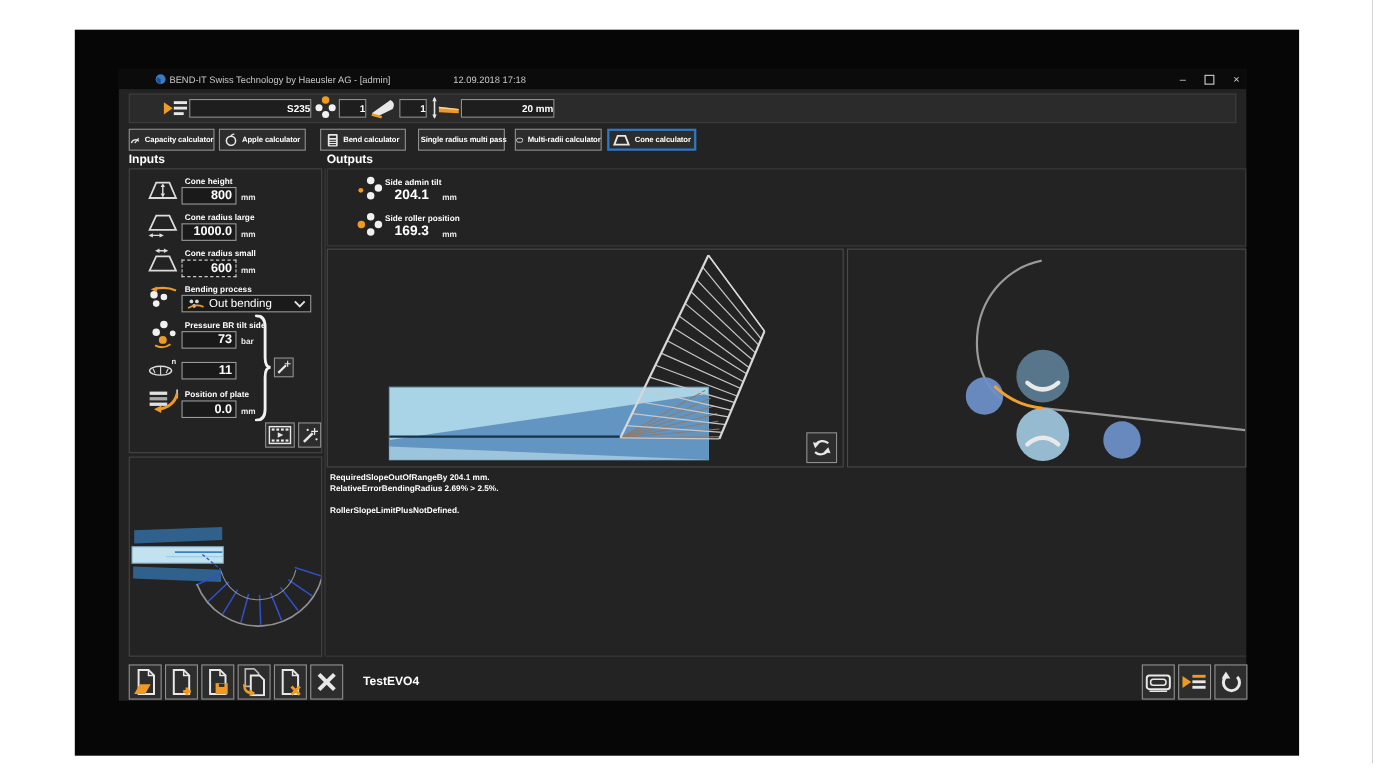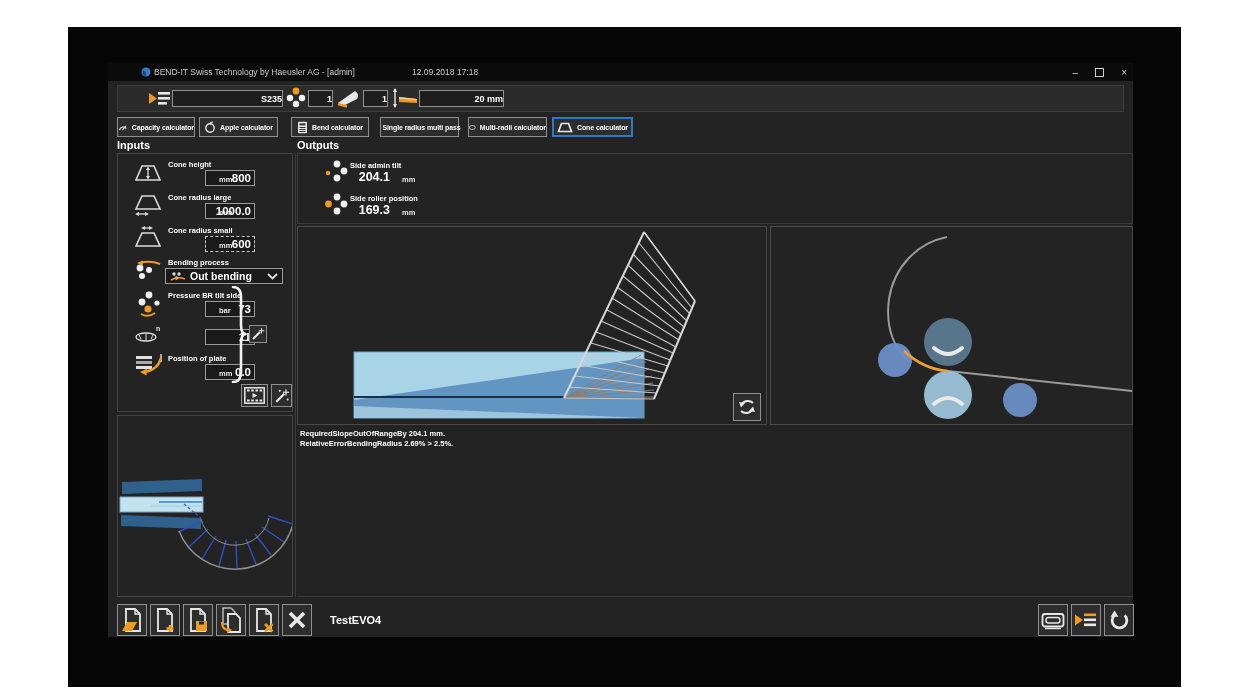--- a/index.html
+++ b/index.html
@@ -17,25 +17,25 @@
   .tfield{position:absolute;height:17px;background:#1e1e1e;border:1px solid #8f8f8f;box-sizing:border-box;
           color:#fff;font-size:9px;font-weight:bold;display:flex;align-items:center;padding-left:4px;justify-content:flex-end;}
   .tab{position:absolute;top:54px;height:20px;background:#2d2d2d;border:1px solid #8f8f8f;box-sizing:border-box;
        color:#fff;font-size:7px;font-weight:bold;display:flex;align-items:center;justify-content:center;gap:4px;
        letter-spacing:-0.1px;cursor:default;white-space:nowrap;}
   .tab.active{border:2px solid #2e79c7;}
   .hdr{color:#fff;font-size:11px;font-weight:bold;}
   .panel{border:1px solid #454545;box-sizing:border-box;background:#232323;}
   .lbl{position:absolute;color:#fff;font-size:7.5px;font-weight:bold;white-space:nowrap;}
   .ifield{position:absolute;width:50px;height:16px;background:#1a1a1a;border:1px solid #9a9a9a;box-sizing:border-box;
-          color:#fff;font-size:11.5px;font-weight:bold;text-align:right;padding:0 3px 0 0;outline:none;margin-left:40px;}
+          color:#fff;font-size:11.5px;font-weight:bold;text-align:right;padding:0 3px 0 0;outline:none;}
   .ifield.focusd{border:1px dashed #c8c8c8;}
   .unit{position:absolute;color:#e8e8e8;font-size:7.5px;font-weight:bold;}
   .dropdown{position:absolute;left:47px;top:114px;width:118px;height:16px;background:#1a1a1a;border:1px solid #9a9a9a;
-            box-sizing:border-box;display:flex;align-items:center;color:#fff;font-size:10.5px;font-weight:bold;gap:4px;padding:0 4px;}
+            box-sizing:border-box;display:flex;align-items:center;color:#fff;font-size:10.5px;font-weight:normal;gap:4px;padding:0 4px;}
   .dropdown .dval{flex:1;}
   .sqbtn{position:absolute;background:#2d2d2d;border:1px solid #8f8f8f;box-sizing:border-box;
          display:flex;align-items:center;justify-content:center;padding:0;cursor:default;}
   .oval{position:absolute;color:#fff;font-size:12.5px;font-weight:bold;text-align:right;width:42px;}
   .msg{color:#fff;font-size:7.5px;font-weight:bold;line-height:10px;white-space:pre;}
   .proj{position:absolute;color:#fff;font-size:11px;font-weight:bold;}
   .vline{position:absolute;background:#3c3c3c;}
 </style>
 </head>
 <body>
@@ -340,20 +340,21 @@
       <circle cx="947" cy="396" r="24" fill="#9dc3da" opacity="0.95"></circle>
       <path d="M903,352 C918,366 932,371 947,372" stroke="#f0a030" stroke-width="2.6" fill="none"></path>
       <path d="M933,349 Q947,361 961,349" stroke="#e9e9e9" stroke-width="4" fill="none" stroke-linecap="round"></path>
       <path d="M933,405 Q947,393 961,405" stroke="#e9e9e9" stroke-width="4" fill="none" stroke-linecap="round"></path>
     </svg>
   </div>
 
   <div class="abs" style="left:189px;top:362px;width:836px;height:172px;border-bottom:1px solid #3a3a3a;box-sizing:border-box;padding:4px 0 0 3px;">
     <div class="msg">RequiredSlopeOutOfRangeBy 204.1 mm.</div>
     <div class="msg">RelativeErrorBendingRadius 2.69% &gt; 2.5%.</div>
+    <div class="msg" style="margin-top:10px">RollerSlopeLimitPlusNotDefined.</div>
   </div>
   <div class="vline" style="left:187px;top:90px;width:1px;height:444px"></div>
 
   <div class="abs panel" style="left:9px;top:352px;width:176px;height:182px">
     <svg width="174" height="180" viewBox="117 415 174 180">
       <polygon points="121,481 201,478 201,490 121,493" fill="#30618c"></polygon>
       <rect x="119" y="496" width="83" height="15" fill="#c2e2f0" stroke="#7fa8bf" stroke-width="1"></rect>
       <line x1="158" y1="501" x2="201" y2="501" stroke="#3f7fc0" stroke-width="1.6"></line>
       <line x1="150" y1="505" x2="201" y2="505" stroke="#9fcce0" stroke-width="1"></line>
       <polygon points="120,514 200,517 200,528 120,525" fill="#30618c"></polygon>

